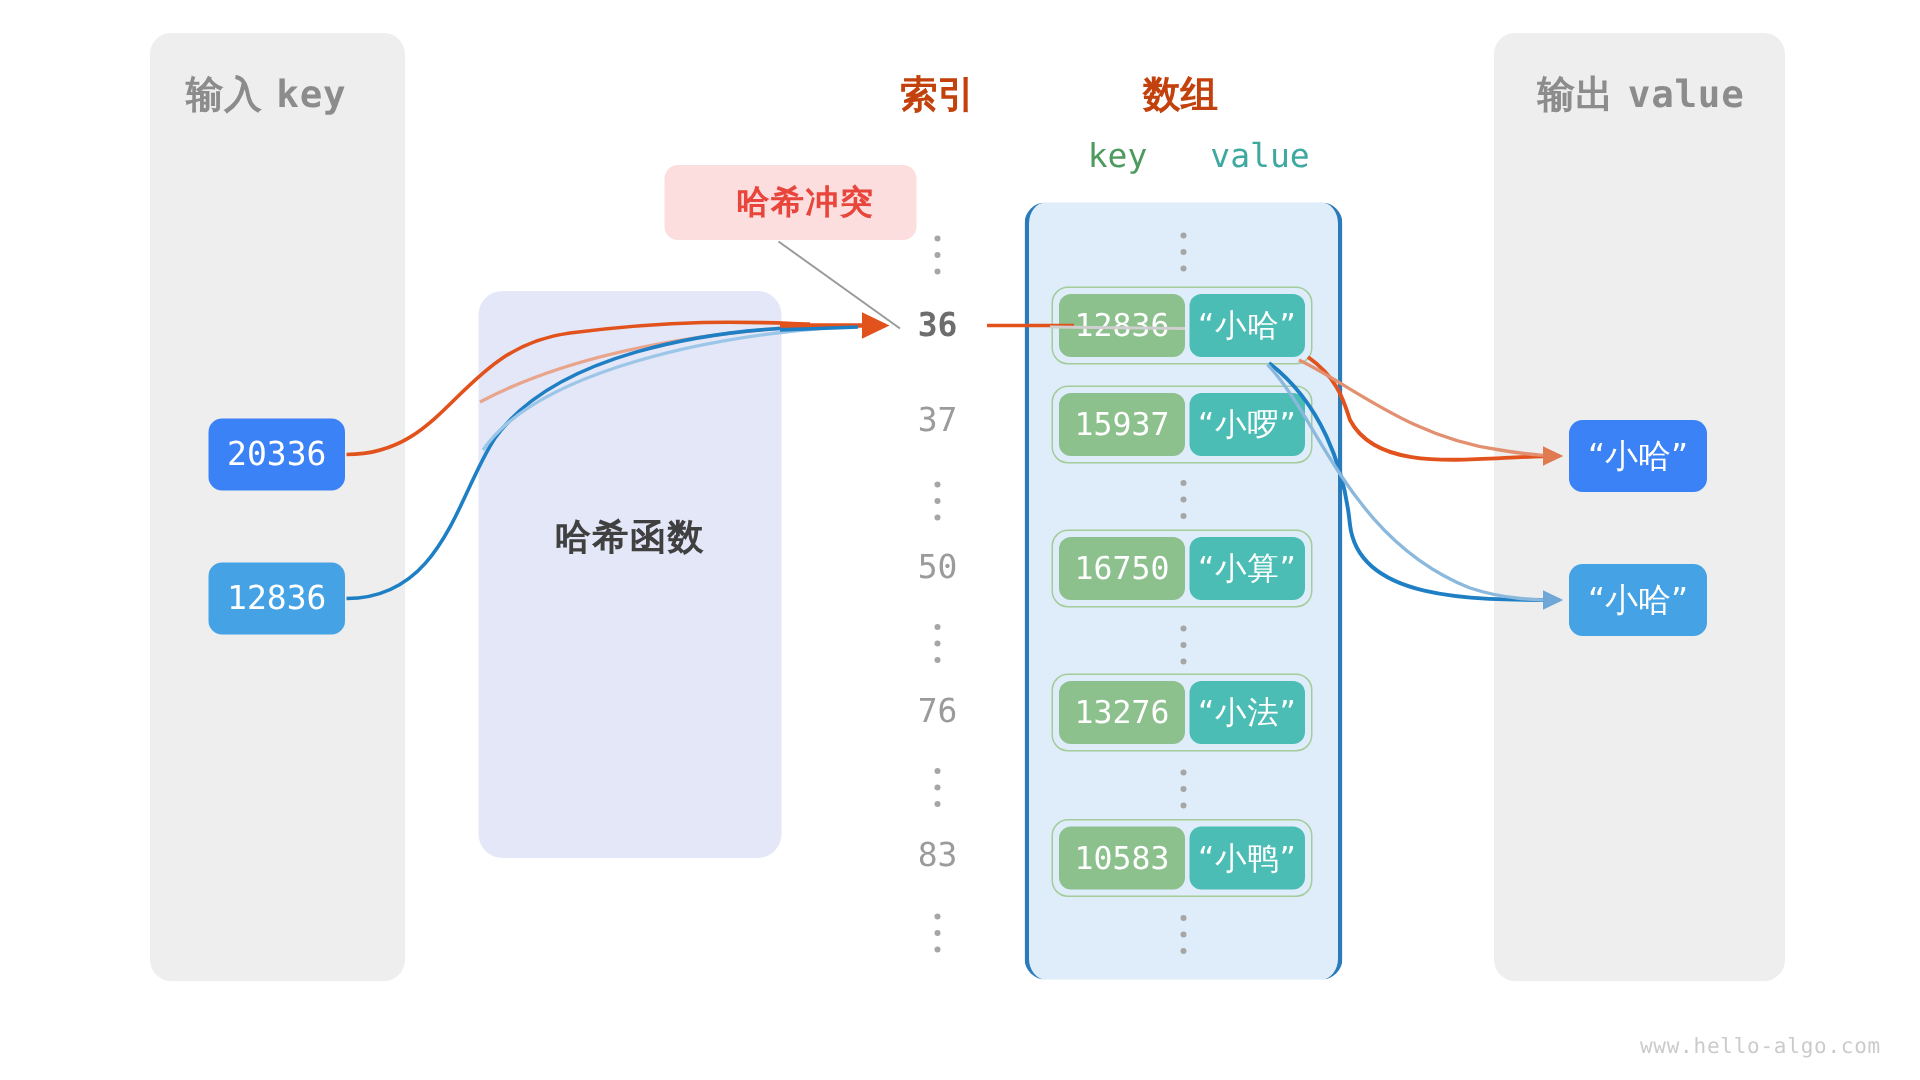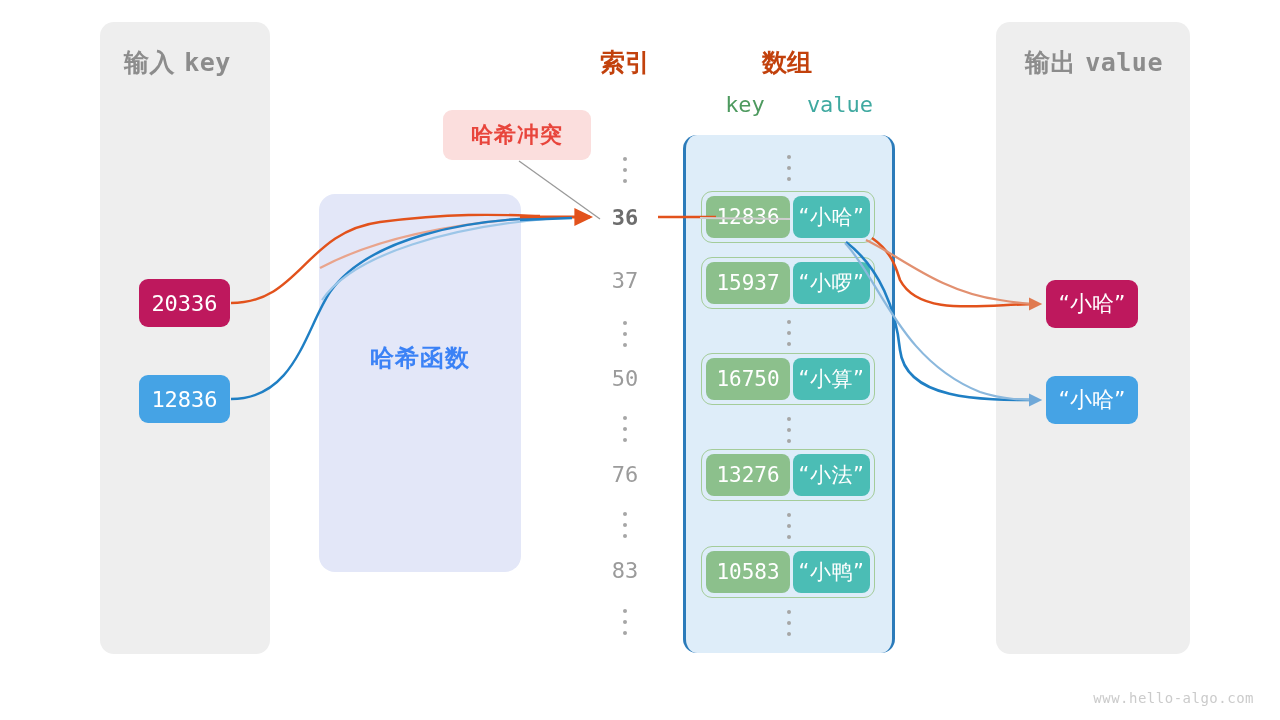--- a/index.html
+++ b/index.html
@@ -69,20 +69,21 @@
   
   .collision-box {
     position: absolute;
     left: 443px; top: 110px;
     width: 148px; height: 50px;
     background: #fbdedd;
     border-radius: 9px;
     display: flex;
     align-items: center;
     justify-content: center;
+    padding-left: 20px;
   }
   .collision-box span {
     color: #e8453c;
     font-size: 22px;
     font-weight: bold;
     letter-spacing: 1px;
   }
 
   
   .hash-box {
@@ -90,21 +91,21 @@
     left: 319px; top: 194px;
     width: 202px; height: 378px;
     background: #e3e7f8;
     border-radius: 16px;
   }
   .hash-title {
     position: absolute;
     left: 319px; top: 342px;
     width: 202px;
     text-align: center;
-    color: #3b82f6;
+    color: #404040;
     font-size: 24px;
     font-weight: bold;
     letter-spacing: 1px;
   }
   .hash-formula {
     position: absolute;
     left: 319px; top: 392px;
     width: 202px;
     text-align: center;
     color: #3b4cc0;
@@ -117,21 +118,21 @@
     position: absolute;
     border-radius: 9px;
     display: flex;
     align-items: center;
     justify-content: center;
     color: #ffffff;
     font-size: 22px;
     white-space: nowrap;
   }
   .pill-num { font-family: "DejaVu Sans Mono", "Liberation Mono", monospace; }
-  .pill-orange { background: #be185d; }
+  .pill-orange { background: #3b82f6; }
   .pill-blue   { background: #45a3e5; }
 
   .in-key-0  { left: 139px; top: 279px; width: 91px; height: 48px; }
   .in-key-1  { left: 139px; top: 375px; width: 91px; height: 48px; }
   .out-val-0 { left: 1046px; top: 280px; width: 92px; height: 48px; }
   .out-val-1 { left: 1046px; top: 376px; width: 92px; height: 48px; }
 
   
   .idx {
     position: absolute;

